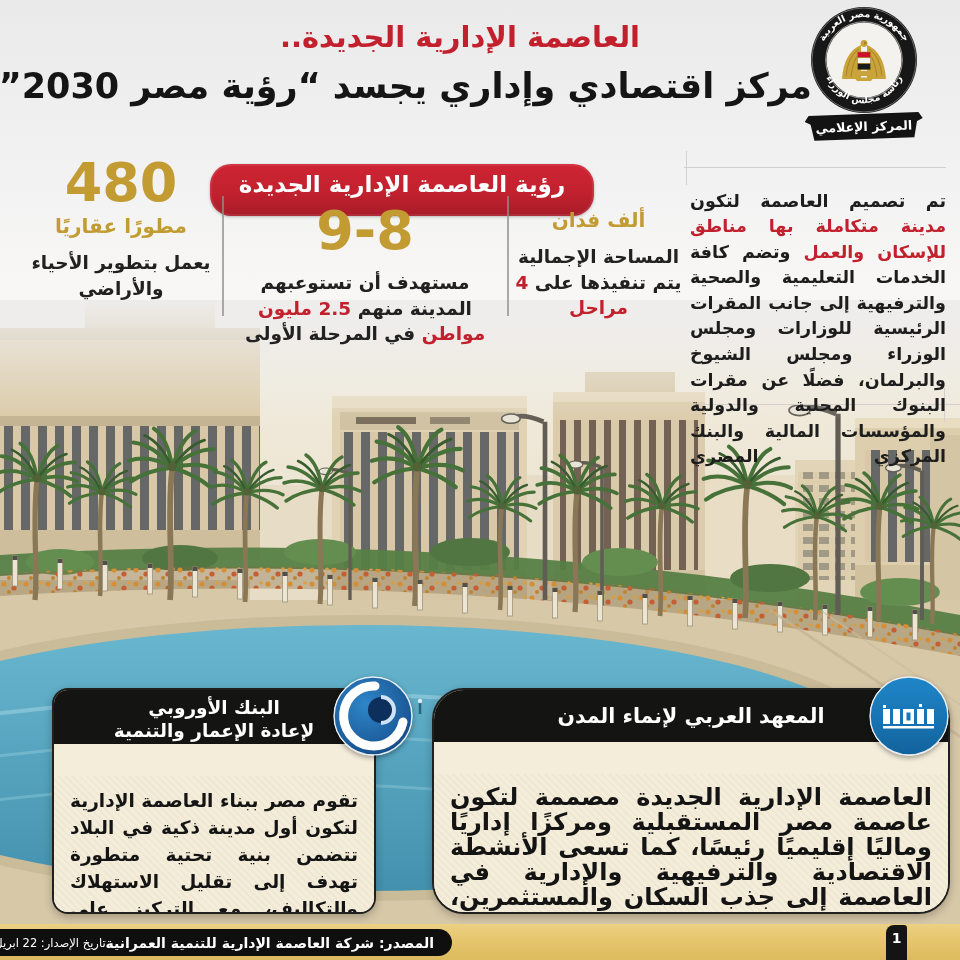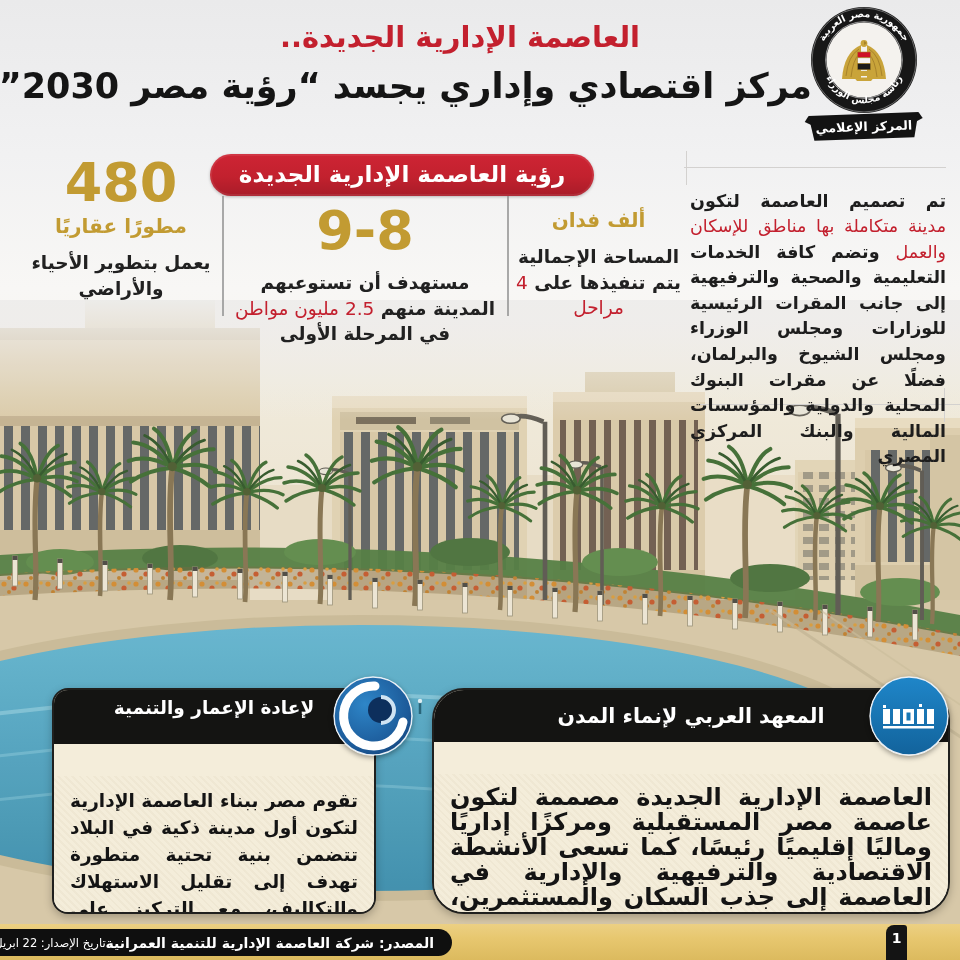--- a/index.html
+++ b/index.html
@@ -9,30 +9,30 @@
     direction:rtl;
     background:linear-gradient(180deg,#eaeaeb 0%,#f1f1f2 16%,#f8f7f5 30%,#f7f4ee 40%,#f5f1e8 46%);
   }
   
   .subtitle{position:absolute;top:20px;left:60px;width:800px;text-align:center;
     font-size:29px;font-weight:700;color:#c3202e;white-space:nowrap;}
   .main-title{position:absolute;top:66px;left:8px;width:804px;text-align:center;
     font-size:35px;font-weight:800;color:#151515;white-space:nowrap;letter-spacing:-0.5px;}
   .gov-logo{position:absolute;left:804px;top:2px;width:120px;height:140px;}
   
-  .banner{position:absolute;left:210px;top:154px;width:384px;height:42px;border-radius:21px;
+  .banner{position:absolute;left:210px;top:164px;width:384px;height:52px;border-radius:21px;
     background:linear-gradient(180deg,#ce2434 0%,#c2212e 55%,#a81c29 100%);
     box-shadow:inset 0 0 0 2px rgba(255,255,255,.08),0 1px 3px rgba(0,0,0,.25);
     color:#fff;font-size:23px;font-weight:800;text-align:center;line-height:41px;white-space:nowrap;}
   
   .stat{position:absolute;text-align:center;}
   .stat-value{font-size:54px;line-height:1;font-weight:800;color:#c29b32;direction:ltr;}
   .stat-unit{margin-top:4px;font-size:20px;font-weight:800;color:#c29b32;}
   .stat-desc{margin-top:12px;font-size:18.5px;line-height:1.38;font-weight:700;color:#212121;}
-  .hl-red{color:#c3202e;font-weight:400;}
+  .hl-red{color:#c3202e;font-weight:700;}
   .divider{position:absolute;top:196px;width:2px;height:120px;background:#8f8f8f;opacity:.75;}
   
   .intro{position:absolute;left:690px;top:171px;width:256px;
     font-size:17.5px;line-height:25.6px;font-weight:700;color:#1d1d1d;
     text-align:justify;text-align-last:justify;}
   .mark{position:absolute;background:#d3d1cf;}
   
   .photo{position:absolute;left:0;top:300px;z-index:1;}
   .subtitle,.main-title,.gov-logo,.banner,.stat,.divider,.intro,.mark{z-index:2;}
   
@@ -339,20 +339,21 @@
 
   <div class="card card-right">
     <div class="card-header">
       <span>المعهد العربي لإنماء المدن</span>
     </div>
     <div class="card-body">العاصمة الإدارية الجديدة مصممة لتكون عاصمة مصر المستقبلية ومركزًا إداريًا وماليًا إقليميًا رئيسًا، كما تسعى الأنشطة الاقتصادية والترفيهية والإدارية في العاصمة إلى جذب السكان والمستثمرين، مما يجعلها مدينة ذكية، متطورة تكنولوجيًا، ومستدامة بما يتماشى مع الأهداف المحددة في استراتيجية رؤية مصر 2030</div>
   </div>
 
   <div class="card card-left">
     <div class="card-header">
+      <span>البنك الأوروبي</span>
       <span>لإعادة الإعمار والتنمية</span>
     </div>
     <div class="card-body">تقوم مصر ببناء العاصمة الإدارية لتكون أول مدينة ذكية في البلاد تتضمن بنية تحتية متطورة تهدف إلى تقليل الاستهلاك والتكاليف، مع التركيز على استخدام الطاقة المتجددة</div>
   </div>
 
   <svg class="org-logo logo-ebrd" viewBox="0 0 80 80">
     <defs>
       <radialGradient id="ebG" cx="0.4" cy="0.35" r="0.8">
         <stop offset="0" stop-color="#2e86c8"></stop>
           <stop offset="0.7" stop-color="#1c5a99"></stop>

